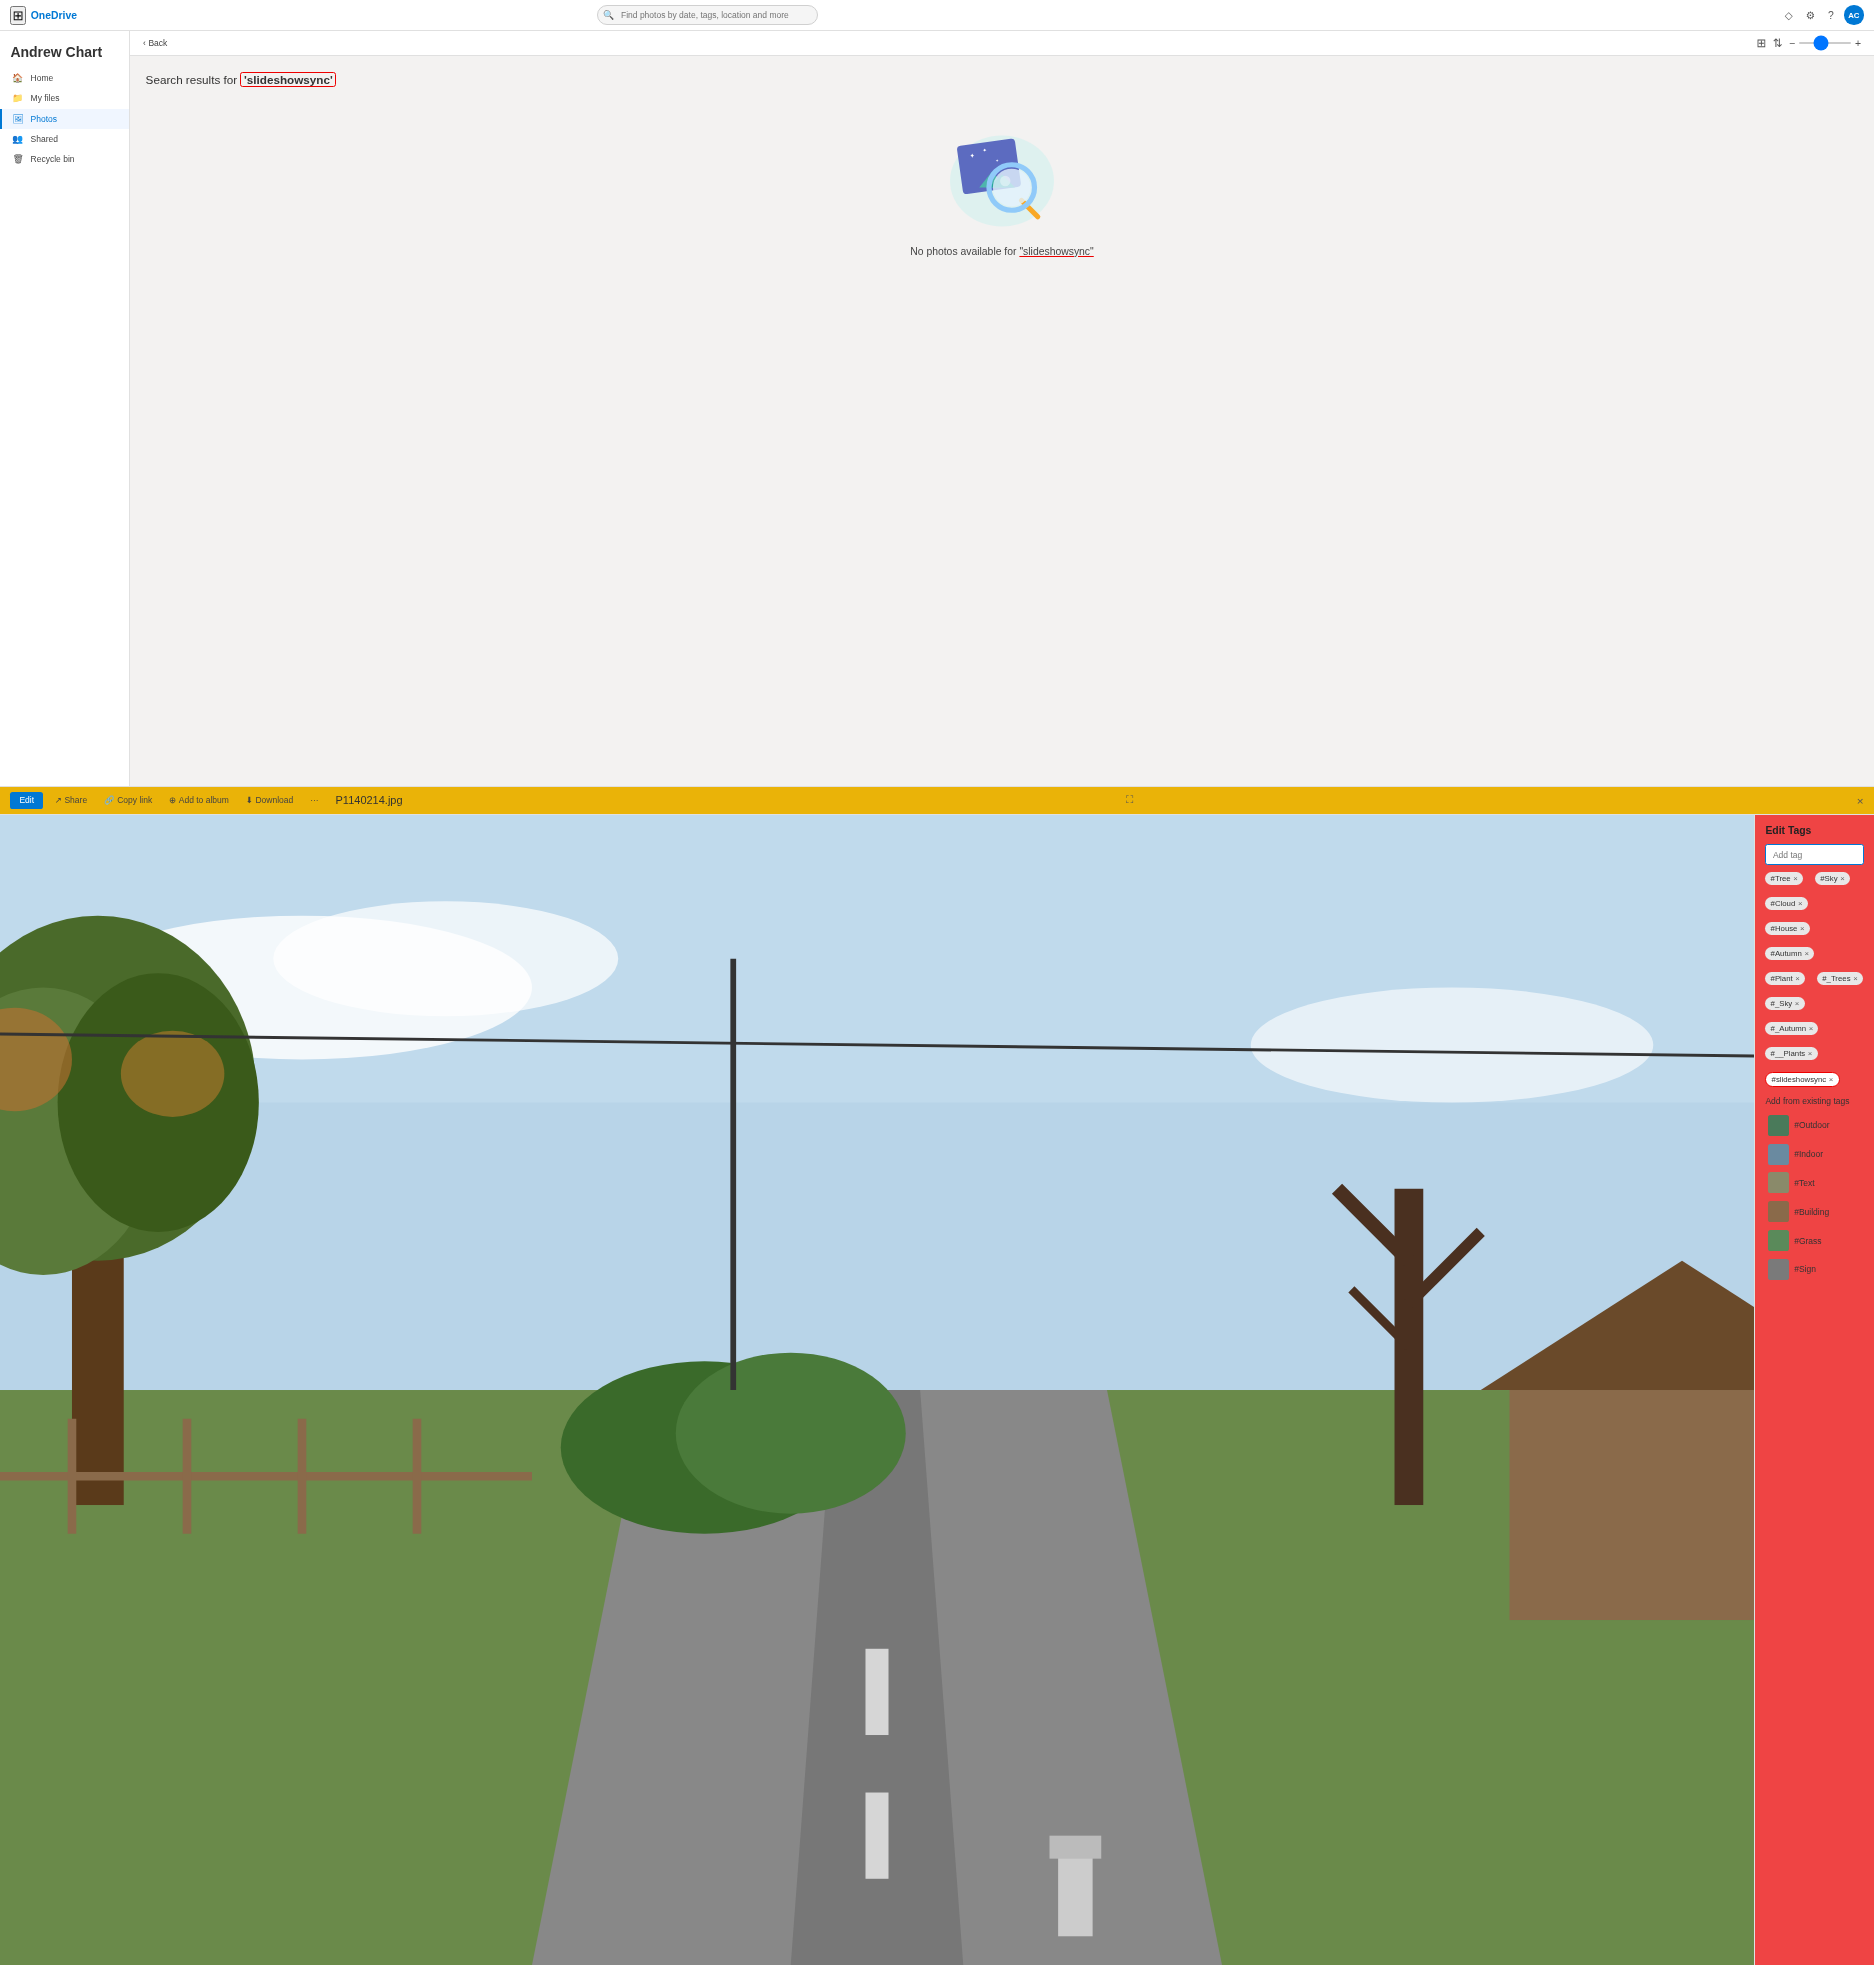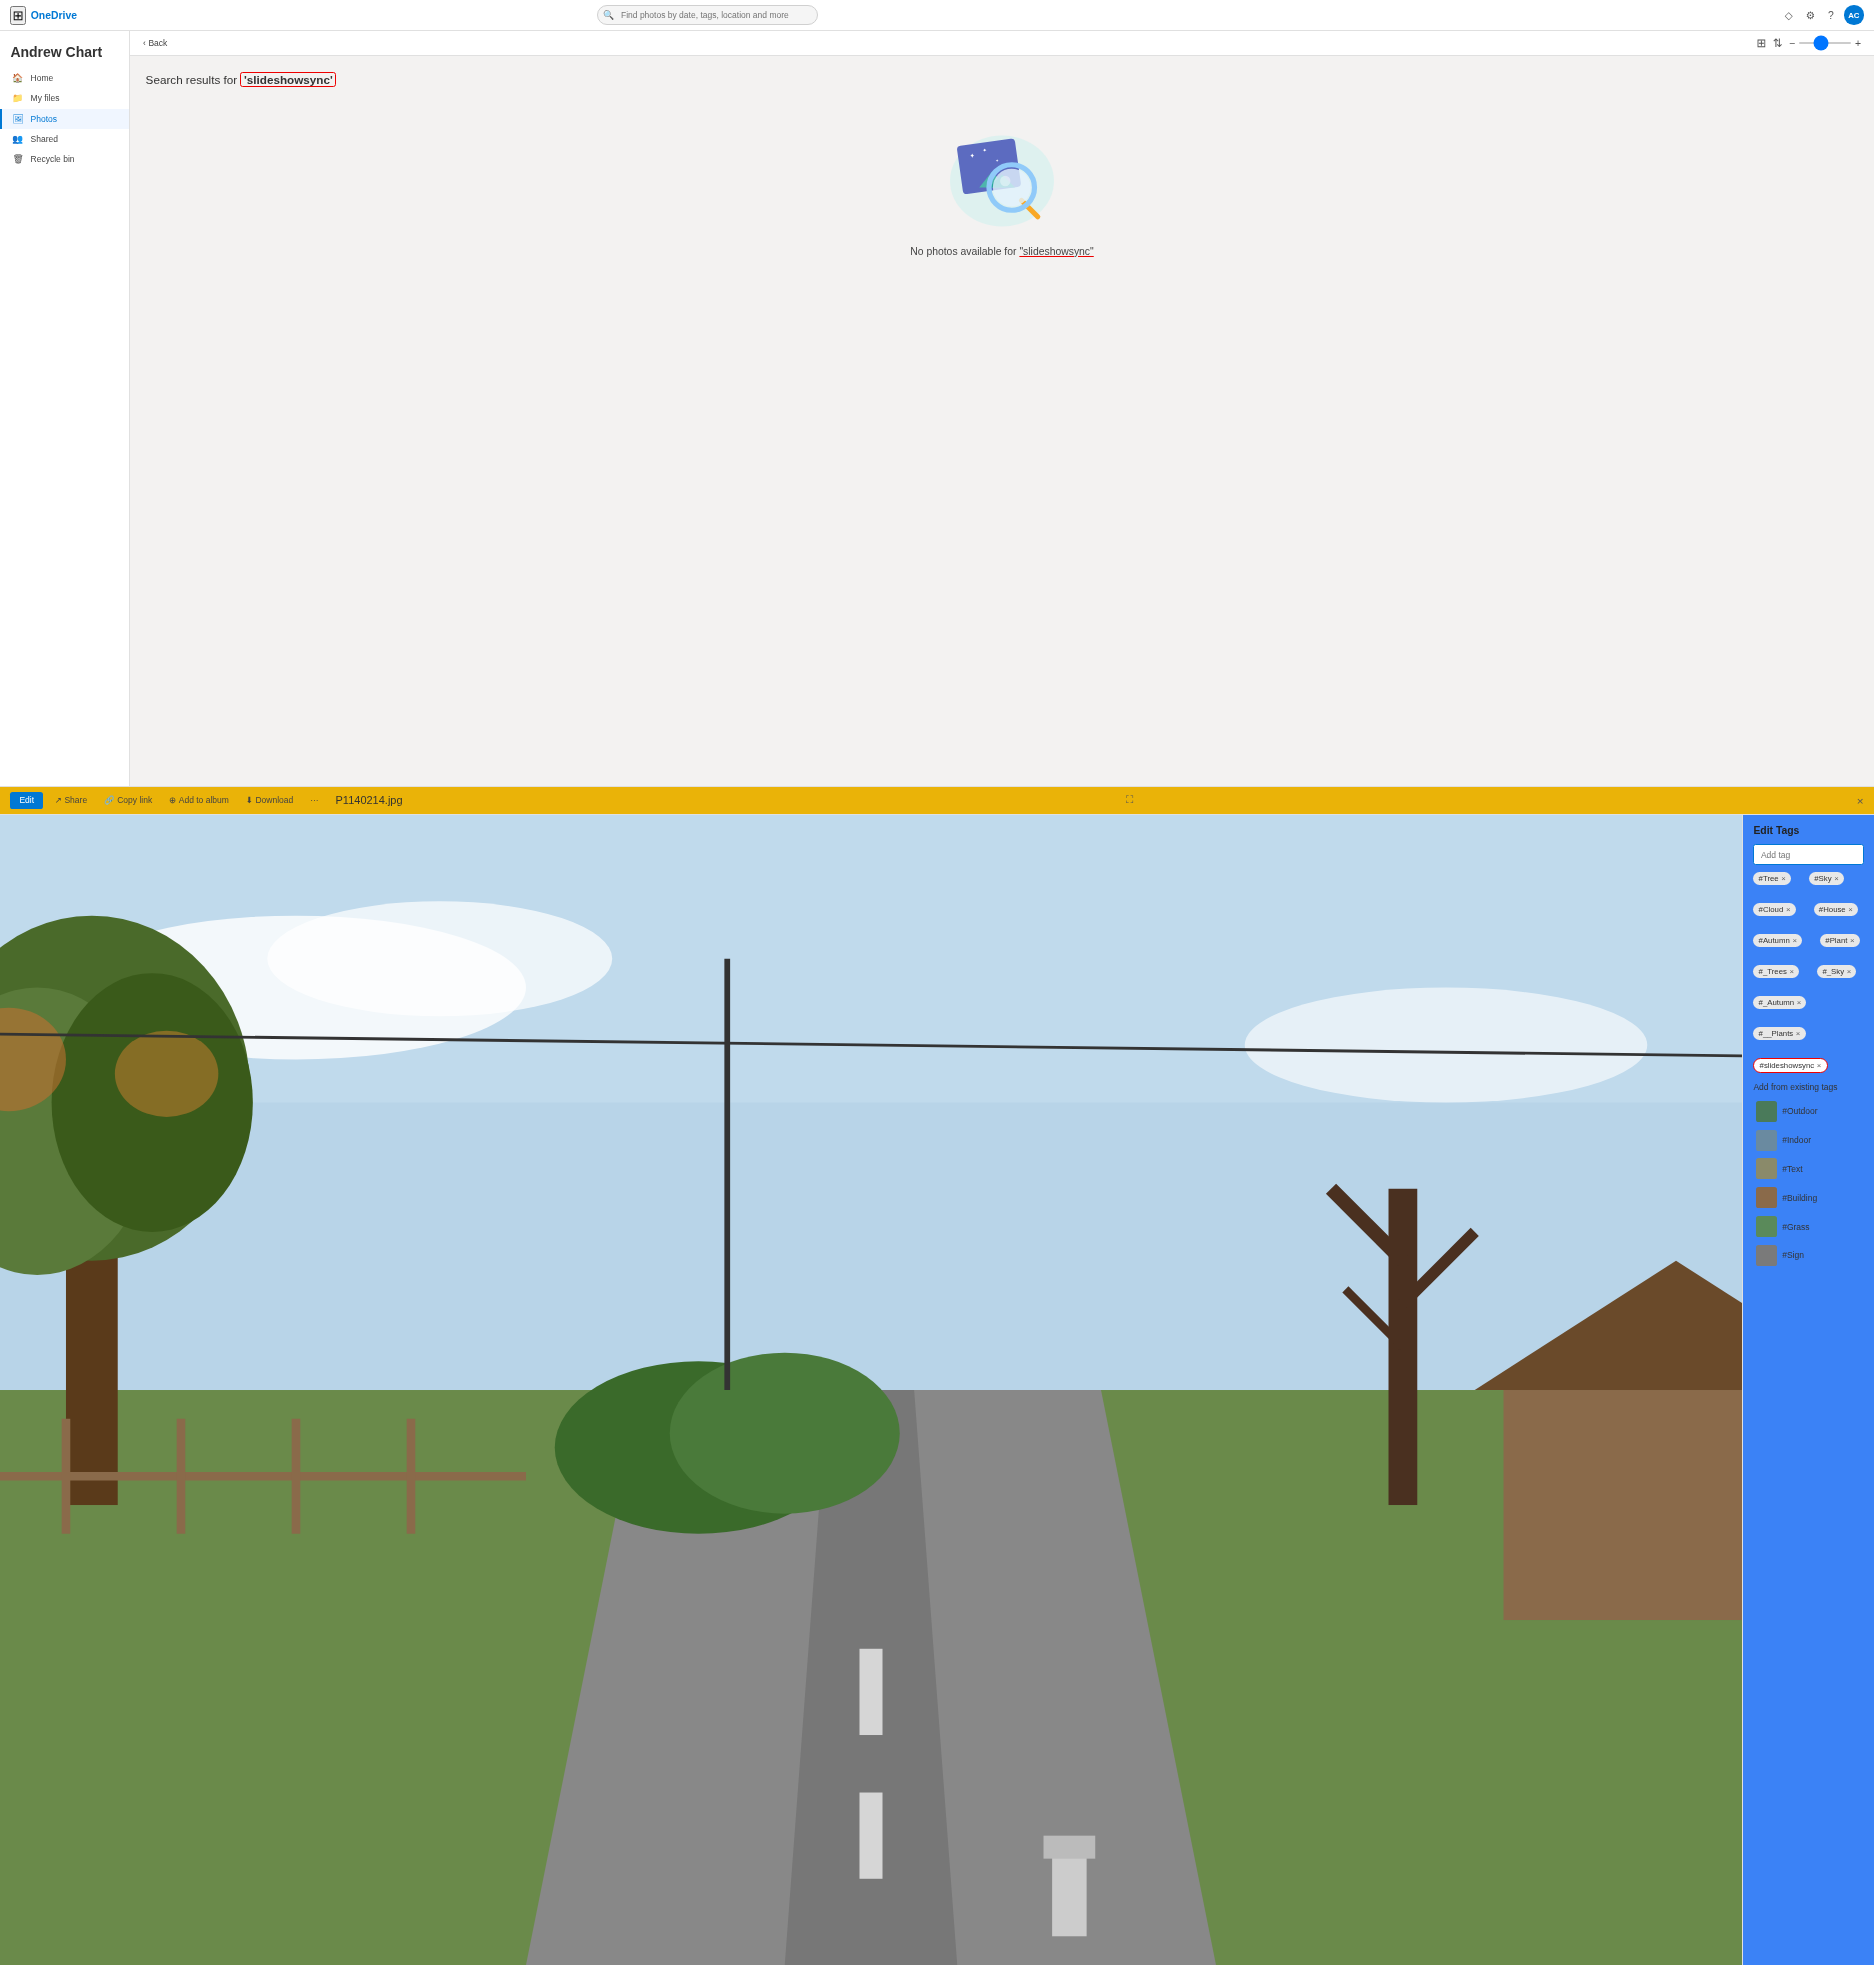--- a/index.html
+++ b/index.html
@@ -61,24 +61,24 @@
     .photo-toolbar { display: flex; align-items: center; padding: 5.2px 10.4px; border-bottom: 0.7px solid #e0e0e0; gap: 6.5px; background: #eab308; }
     .photo-toolbar .edit-btn { background: #0078d4; color: white; border: none; border-radius: 2.6px; padding: 3.3px 9px; cursor: pointer; font-size: 8.5px; font-weight: 500; }
     .photo-toolbar .toolbar-action { display: flex; align-items: center; gap: 2.6px; cursor: pointer; color: #444; font-size: 8.5px; background: none; border: none; padding: 2.6px 5.2px; border-radius: 2.6px; }
     .photo-toolbar .file-name { margin-left: 5.2px; color: #333; font-size: 11px; }
     .photo-toolbar .close-btn { margin-left: auto; background: none; border: none; cursor: pointer; font-size: 11.7px; color: #555; }
     .photo-main { display: flex; flex: 1; overflow: hidden; }
     .photo-image-area { flex: 1; background: #1a1a1a; display: flex; align-items: center; justify-content: center; overflow: hidden; position: relative; }
     .photo-caption { position: absolute; bottom: 0; left: 0; right: 0; background: rgba(0,0,0,0.5); color: white; text-align: center; padding: 3.9px; font-size: 8.5px; }
 
     
-    .edit-tags-panel { width: 132px; background: #3b82f6; border-left: 0.7px solid #e0e0e0; display: flex; flex-direction: column; overflow-y: auto; padding: 10.4px; }
+    .edit-tags-panel { width: 120px; background: #ef4444; border-left: 0.7px solid #e0e0e0; display: flex; flex-direction: column; overflow-y: auto; padding: 10.4px; }
     .edit-tags-title { font-size: 10.4px; font-weight: 600; margin-bottom: 7.8px; color: #222; }
     .tag-input { width: 100%; border: 0.7px solid #0078d4; border-radius: 2.6px; padding: 4.6px 6.5px; font-size: 8.5px; outline: none; margin-bottom: 6.5px; }
-    .tags-grid { display: flex; flex-wrap: wrap; gap: 18px; margin-bottom: 9px; }
+    .tags-grid { display: flex; flex-wrap: wrap; gap: 12px; margin-bottom: 9px; }
     .tag-chip { display: flex; align-items: center; gap: 2.6px; background: #e8e8e8; border-radius: 7.8px; padding: 2px 5.2px; font-size: 7.8px; color: #333; }
     .tag-chip.highlight { background: white; border: 1.3px solid #e00; color: #333; }
     .tag-chip .chip-x { cursor: pointer; color: #666; font-size: 7.8px; background: none; border: none; padding: 0; }
     .add-from-label { font-size: 8.5px; font-weight: 500; margin-bottom: 5.2px; color: #333; }
     .existing-tag-item { display: flex; align-items: center; gap: 5.2px; padding: 3.9px 2.6px; cursor: pointer; border-radius: 2.6px; }
     .existing-tag-thumb { width: 21px; height: 21px; border-radius: 2.6px; background: #888; overflow: hidden; flex-shrink: 0; }
     .existing-tag-name { font-size: 8.5px; color: #333; }
 
     
     .illustration-svg { width: 130px; height: 117px; }

